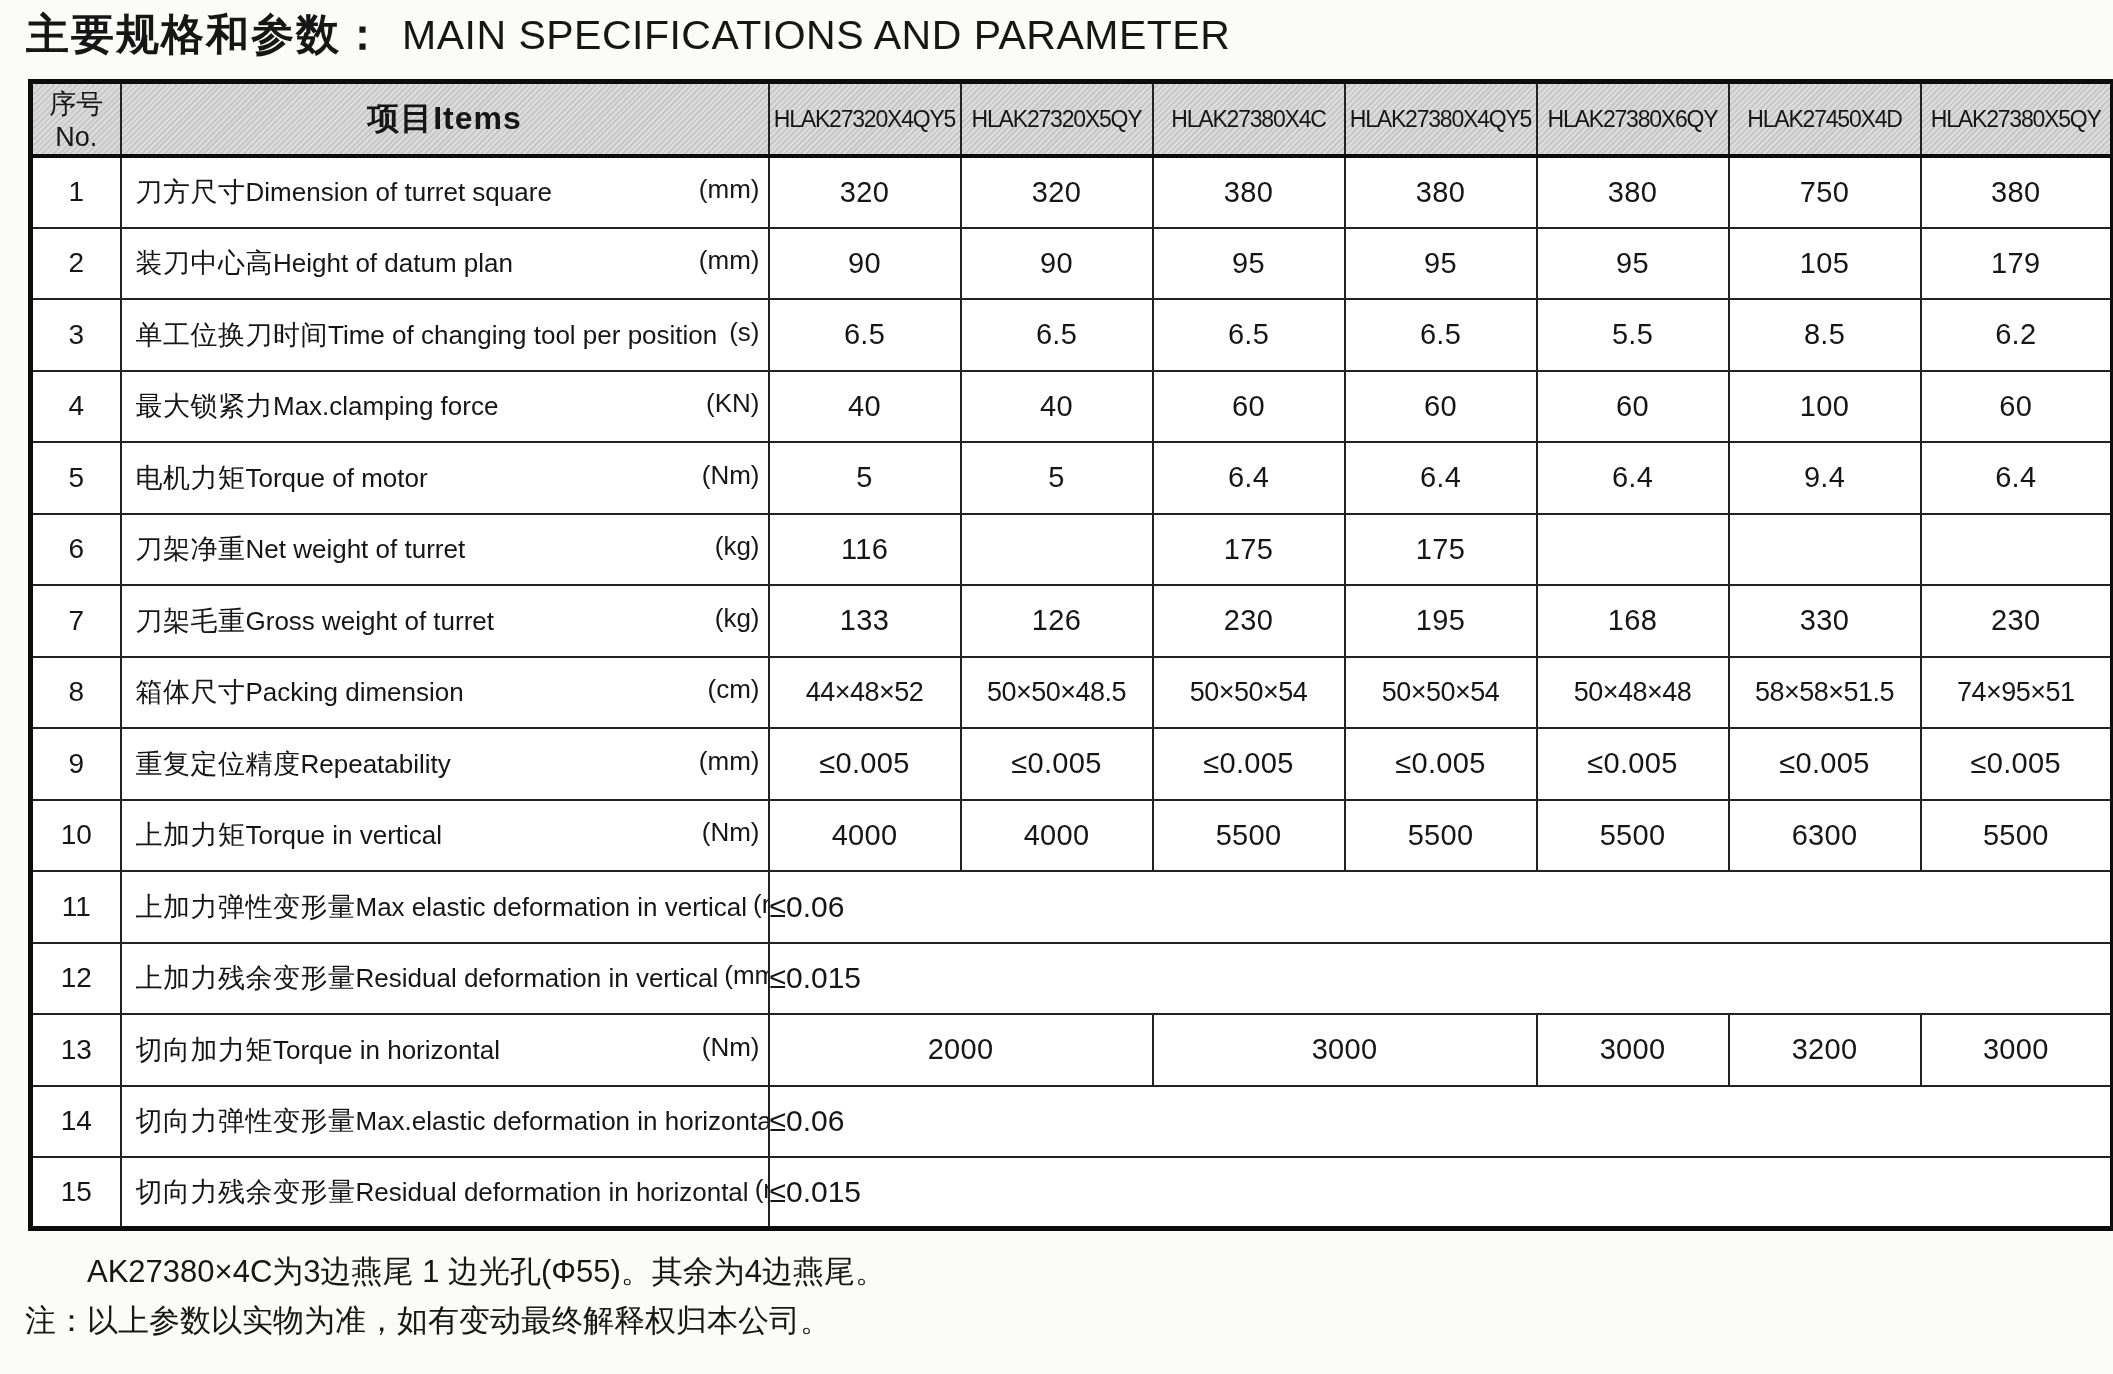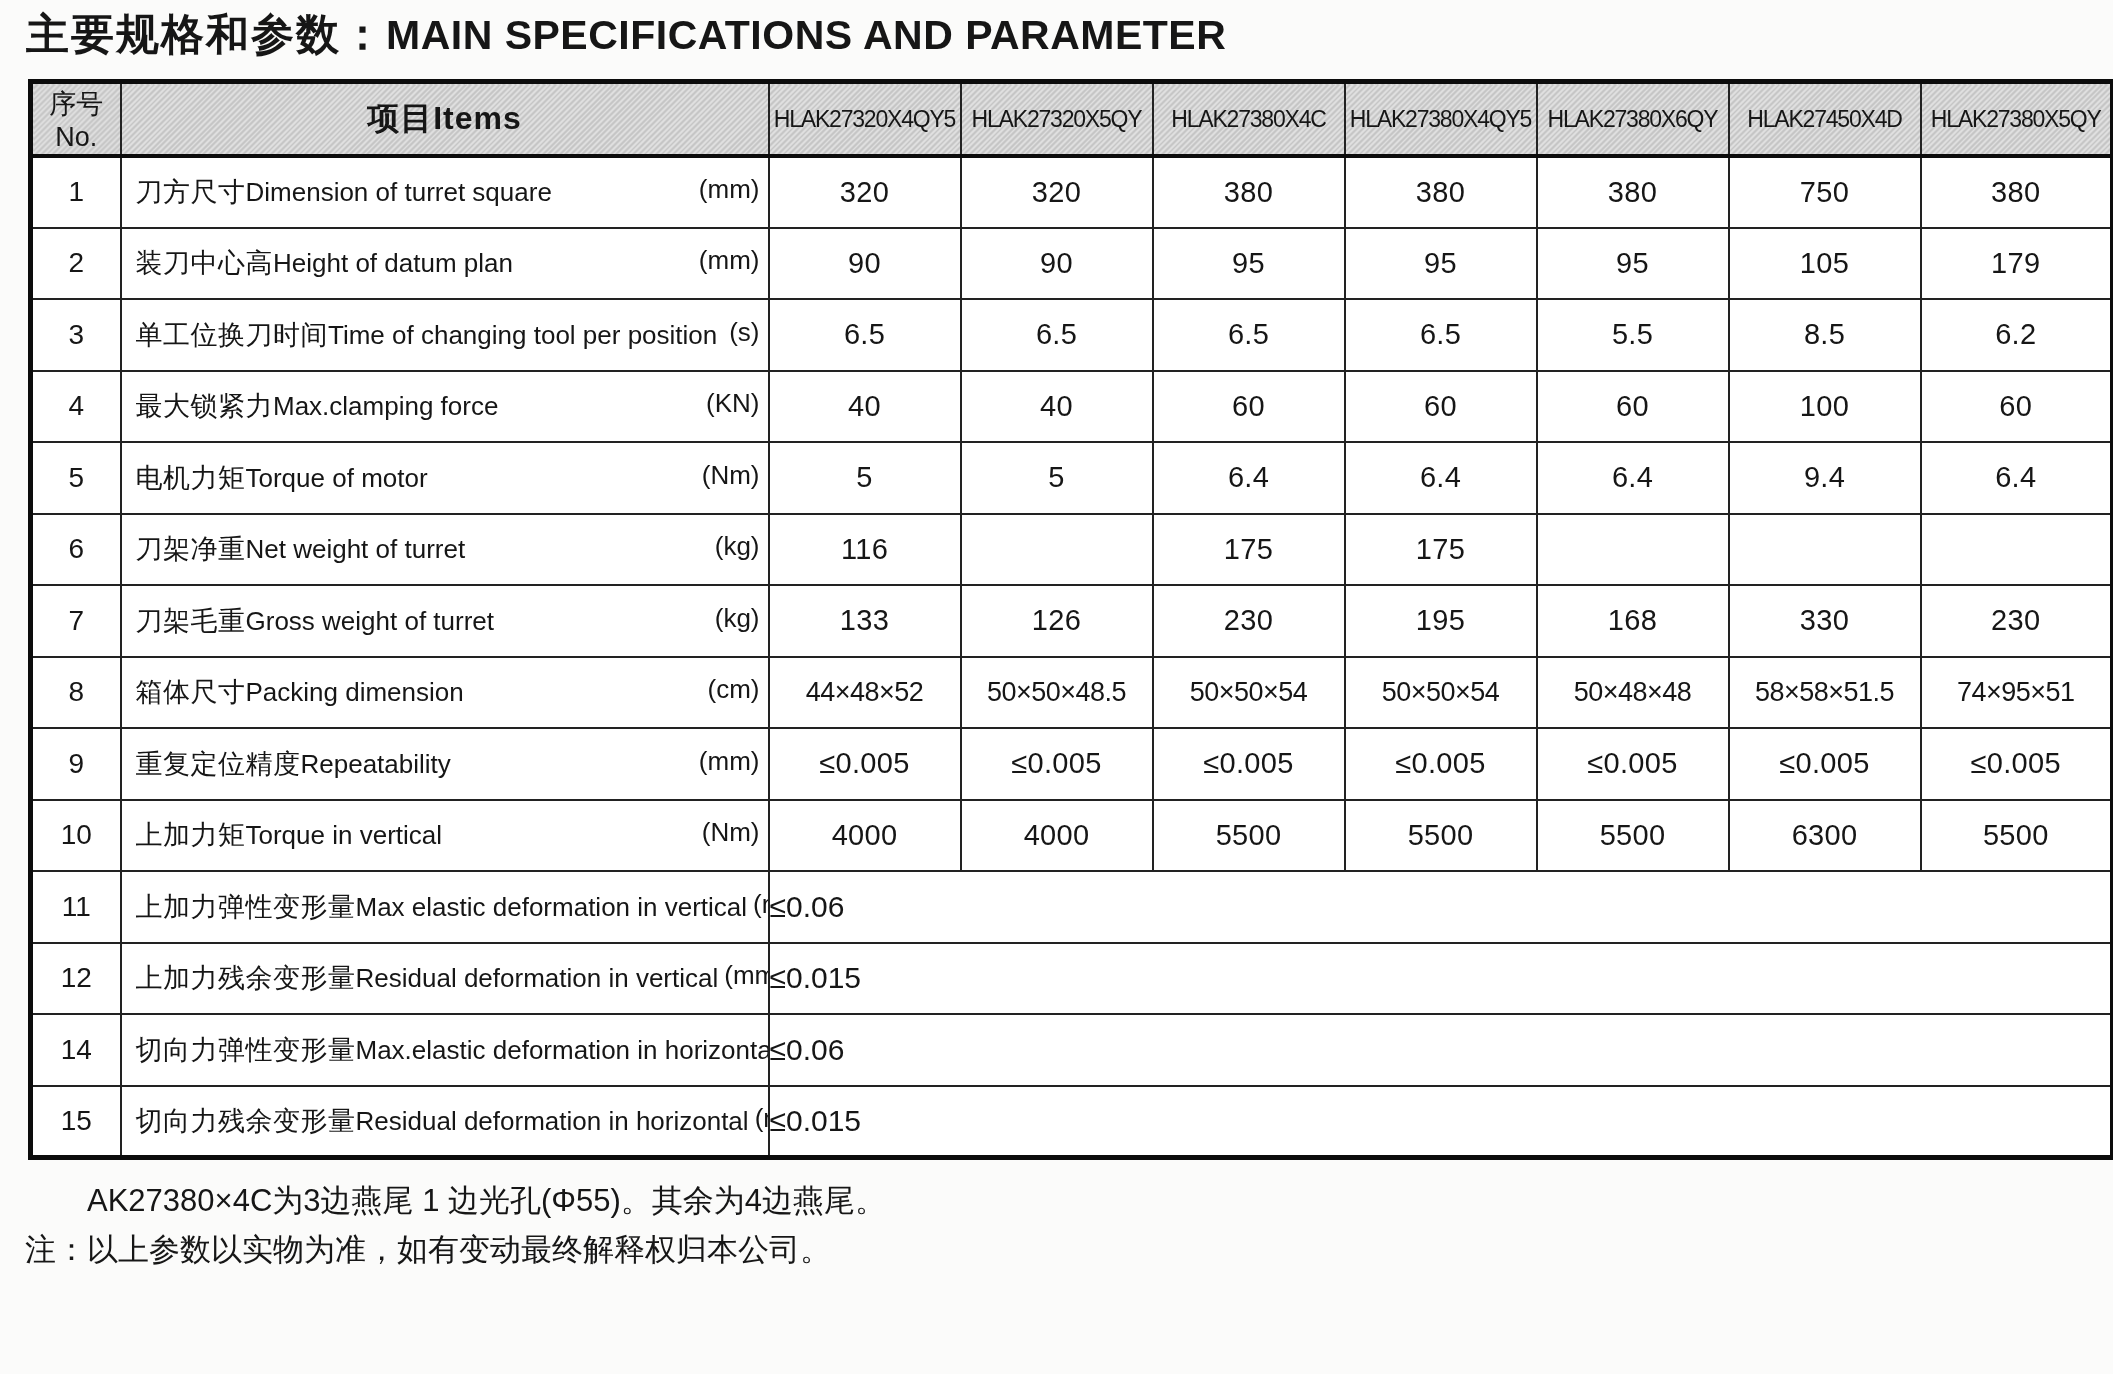--- a/index.html
+++ b/index.html
@@ -11,21 +11,21 @@
   }
   .page{position:relative;width:2113px;height:1374px;}
 
   
   .title{
     margin:10px 0 0 26px;
     font-size:41px;line-height:48px;white-space:nowrap;
     font-weight:400;letter-spacing:.5px;
   }
   .title .zh{font-weight:600;font-size:43px;letter-spacing:2px;}
-  .title .en{font-weight:700;}
+  .title .en{font-weight:400;margin-left:16px;}
 
   
   table.spec{
     border-collapse:collapse;table-layout:fixed;
     margin:20px 0 0 28px;width:2082px;
     border:5px solid #0c0c0c;
     background:#fff;
   }
   th,td{border:2px solid #222;padding:0;overflow:hidden;}
   thead th{
@@ -279,20 +279,34 @@
         <td class="c-no">12</td>
         <td class="c-item">
             <div class="item-flex">
               <span class="item-label"><span class="zh">上加力残余变形量</span><span class="en">Residual deformation in vertical</span></span>
               <span class="unit">(mm)</span>
             </div>
           </td>
         <td class="c-merged" colspan="7">≤0.015</td>
       </tr>
 
+      <tr>
+        <td class="c-no">13</td>
+        <td class="c-item">
+            <div class="item-flex">
+              <span class="item-label"><span class="zh">切向加力矩</span><span class="en">Torque in horizontal</span></span>
+              <span class="unit">(Nm)</span>
+            </div>
+          </td>
+        <td class="c-val" colspan="2">2000</td>
+        <td class="c-val" colspan="2">3000</td>
+        <td class="c-val">3000</td>
+        <td class="c-val">3200</td>
+        <td class="c-val">3000</td>
+      </tr>
 
       <tr>
         <td class="c-no">14</td>
         <td class="c-item">
             <div class="item-flex">
               <span class="item-label"><span class="zh">切向力弹性变形量</span><span class="en">Max.elastic deformation in horizontal</span></span>
             </div>
           </td>
         <td class="c-merged" colspan="7">≤0.06</td>
       </tr>

